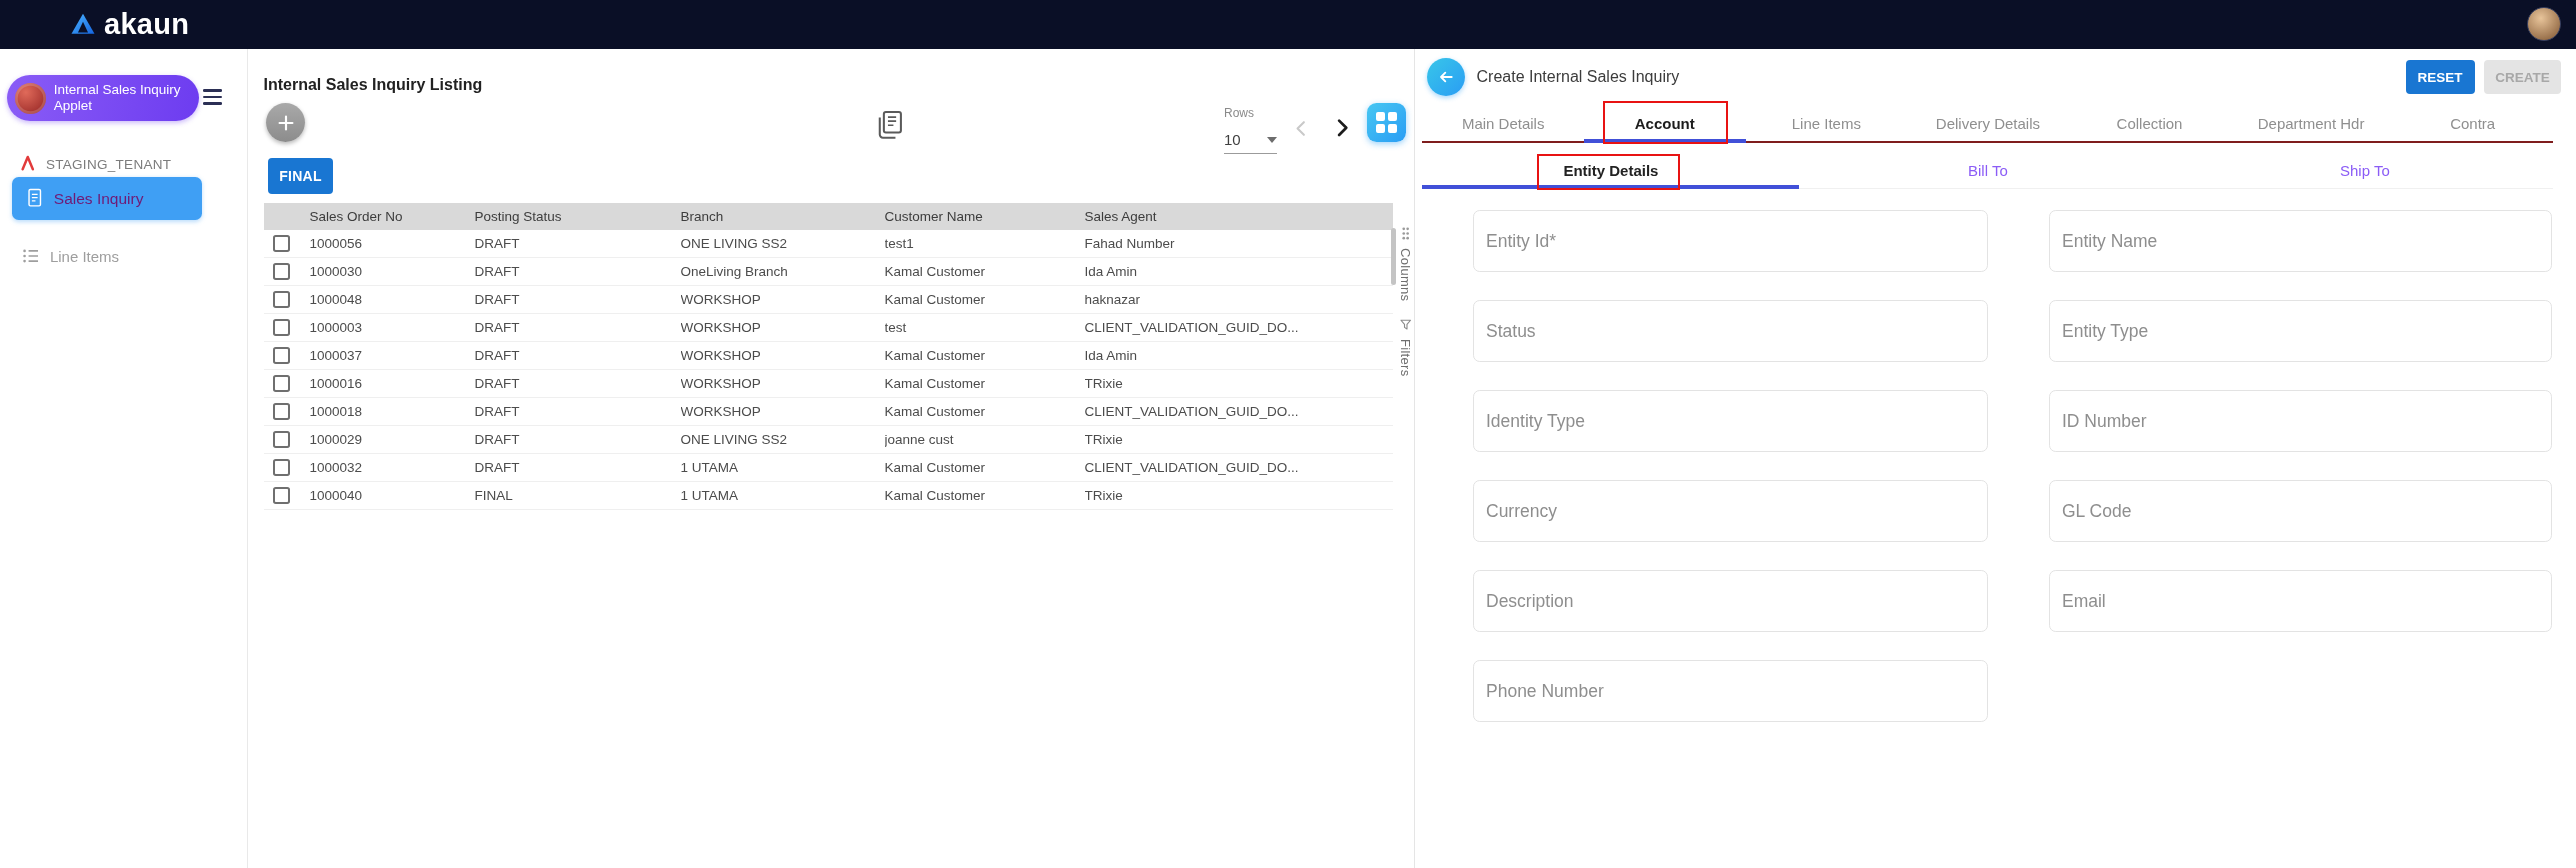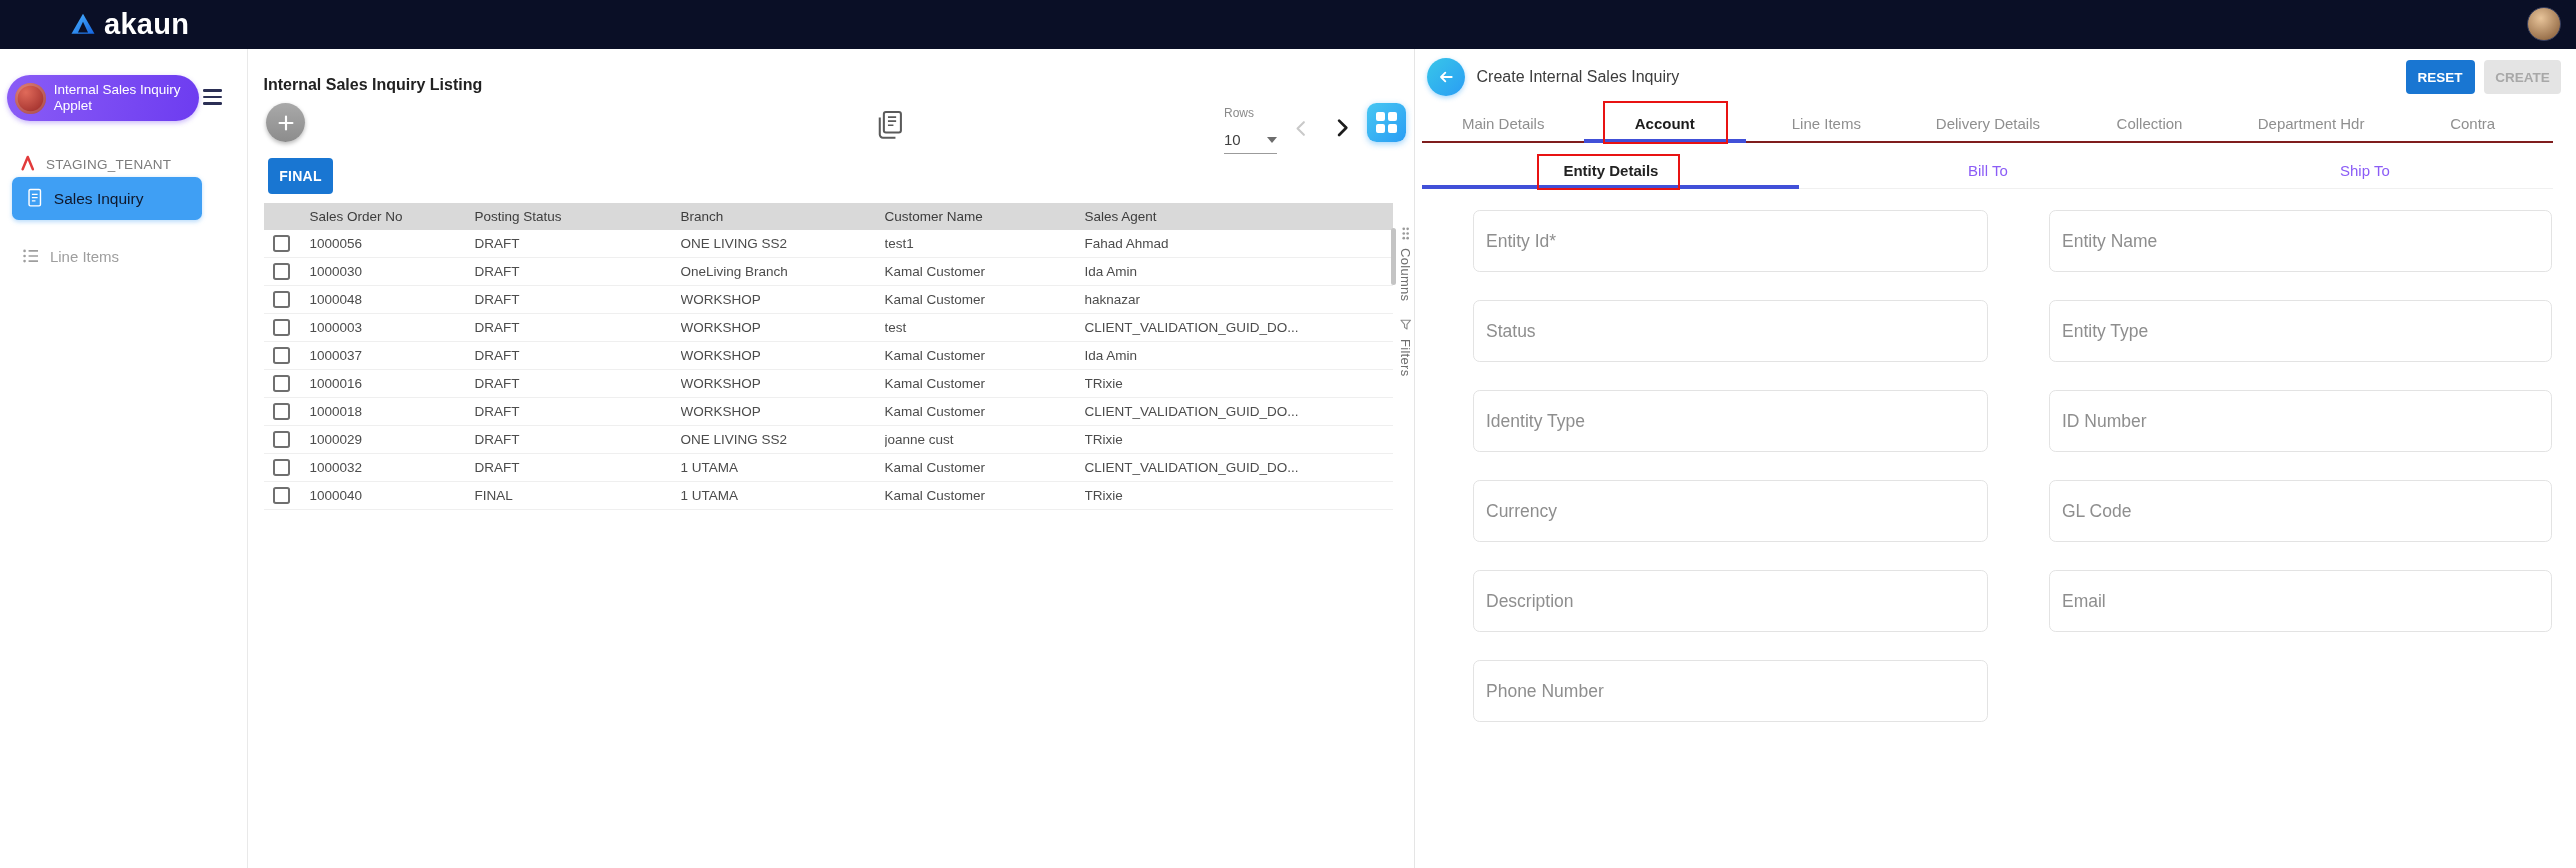--- a/index.html
+++ b/index.html
@@ -21,21 +21,21 @@
     box-shadow:0 2px 5.4px rgba(109,60,240,.35);cursor:pointer;}
   .applet-icon{width:31px;height:31px;border-radius:50%;flex:none;
     background:radial-gradient(circle at 35% 30%,#e06a5a,#8e1f1f);box-shadow:inset 0 0 0 2.7px rgba(255,255,255,.18);}
   .applet-name{font-size:13.5px;color:#fff;line-height:1.2;font-weight:500;width:135px;}
   .hamburger{position:absolute;left:203px;top:40px;width:19px;display:flex;flex-direction:column;gap:4px;cursor:pointer;}
   .hamburger i{display:block;height:2.7px;background:#2b2f55;border-radius:1.3px;}
   .nav-tenant{position:absolute;left:19px;top:99px;height:32px;display:flex;align-items:center;gap:9.4px;cursor:pointer;}
   .tenant-label{font-size:13.5px;color:#7c7c7c;font-weight:500;letter-spacing:0.3px;}
   .nav-sales{position:absolute;left:12px;top:128px;width:190px;height:43px;border-radius:6.7px;background:#3f9ff4;
     display:flex;align-items:center;padding:0 13.5px;gap:10.8px;box-shadow:0 1.3px 4px rgba(63,159,244,.35);cursor:pointer;}
-  .sales-label{font-size:15.5px;color:#0f172a;}
+  .sales-label{font-size:15.5px;color:#701a75;}
   .nav-line{position:absolute;left:21.6px;top:194px;height:27px;display:flex;align-items:center;gap:10.8px;cursor:pointer;}
   .line-label{font-size:15px;color:#9e9e9e;}
 
   
   .listing{position:absolute;top:49px;left:250px;width:1163px;bottom:0;background:#fff;}
   .listing-title{position:absolute;left:13.5px;top:27px;font-size:16px;font-weight:600;color:#222;}
   .plus-btn{position:absolute;left:16px;top:54px;width:39px;height:39px;border-radius:50%;
     background:linear-gradient(180deg,#a9a9a9,#8c8c8c);display:flex;align-items:center;justify-content:center;
     box-shadow:0 2px 4.7px rgba(0,0,0,.28);cursor:pointer;}
   .search-box{position:absolute;left:65px;top:56px;width:555px;height:43px;border:1.3px solid #e3e3e3;border-radius:5.4px;
@@ -233,21 +233,21 @@
       </div>
 
       <div class="trow">
         <div class="cell ccb">
             <span class="cbx"></span>
           </div>
         <div class="cell c1">1000056</div>
         <div class="cell c2">DRAFT</div>
         <div class="cell c3">ONE LIVING SS2</div>
         <div class="cell c4">test1</div>
-        <div class="cell c5">Fahad Ahmad</div>
+        <div class="cell c5">Fahad Number</div>
       </div>
       <div class="trow">
         <div class="cell ccb">
             <span class="cbx"></span>
           </div>
         <div class="cell c1">1000030</div>
         <div class="cell c2">DRAFT</div>
         <div class="cell c3">OneLiving Branch</div>
         <div class="cell c4">Kamal Customer</div>
         <div class="cell c5">Ida Amin</div>

